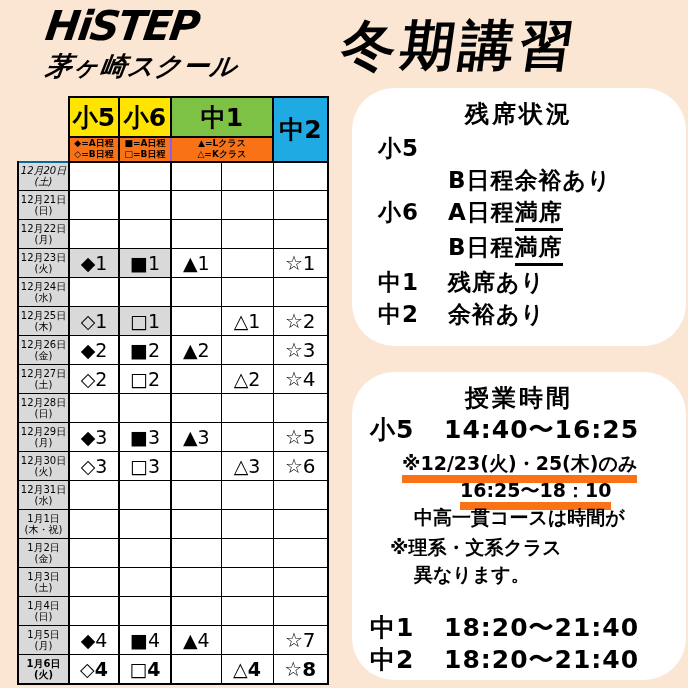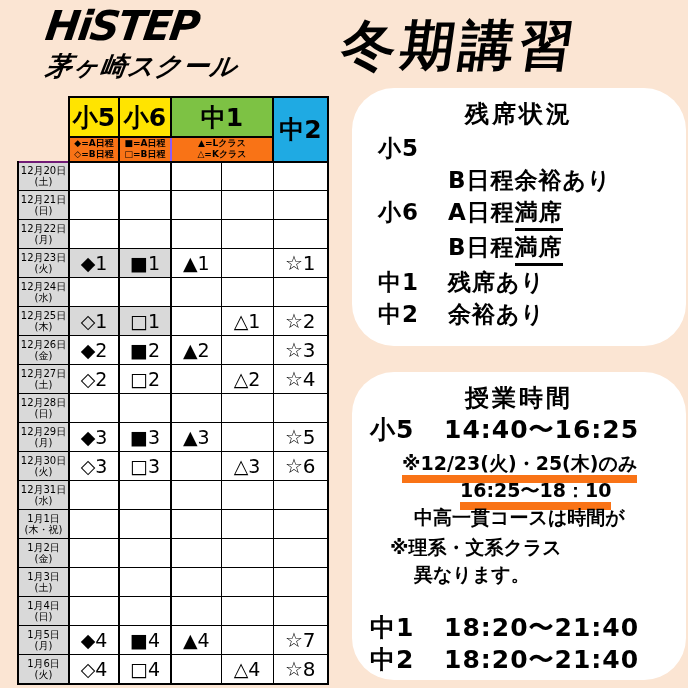--- a/index.html
+++ b/index.html
@@ -37,30 +37,30 @@
                  font-size:9px; font-weight:600; line-height:1.25;
                  text-align:center; height:24px; }
   .legend-cell.lg-sho5 { border-left:2px solid #000; border-right:2px solid #000; }
   .legend-cell.lg-sho6 { border-right:2px solid #8b5cf6; }
   .legend-cell.lg-chu1 { border-right:1px solid #000; }
 
   td.date-cell { background:#d9d9d9; border:1px solid #000;
                  border-left:2px solid #000; border-right:2px solid #000;
                  font-size:10px; line-height:1.1; text-align:center;
                  height:29px; overflow:hidden; }
-  td.date-cell.first { border-top:2px solid #701a75; }
+  td.date-cell.first { border-top:2px solid #0369a1;font-style:italic; }
   td.sym { background:#fff; border:1px solid #000; text-align:center;
            font-size:19px; height:29px; vertical-align:middle; }
   td.sym.shaded { background:#d9d9d9; }
   td.sho5 { border-right:2px solid #000; }
   td.sho6 { border-right:2px solid #000; }
   td.chu1l { border-right:1px dashed #000; }
   td.chu1k { border-right:1px solid #000; }
   td.chu2 { border-right:2px solid #000; font-size:20px; }
-  tr.last td { border-bottom:2px solid #000; }
+  tr.last td { border-bottom:2px solid #000;font-weight:bold; }
 
   
   .box { position:absolute; left:352px; width:334px; background:#fff;
          border-radius:42px; }
   .seat-box { top:88px; height:258px; }
   .time-box { top:372px; height:308px; }
   .box-title { text-align:center; font-size:24px; font-weight:bold;
                letter-spacing:3px; padding-top:10px; }
 
   .seat-rows { margin-top:2px; }

